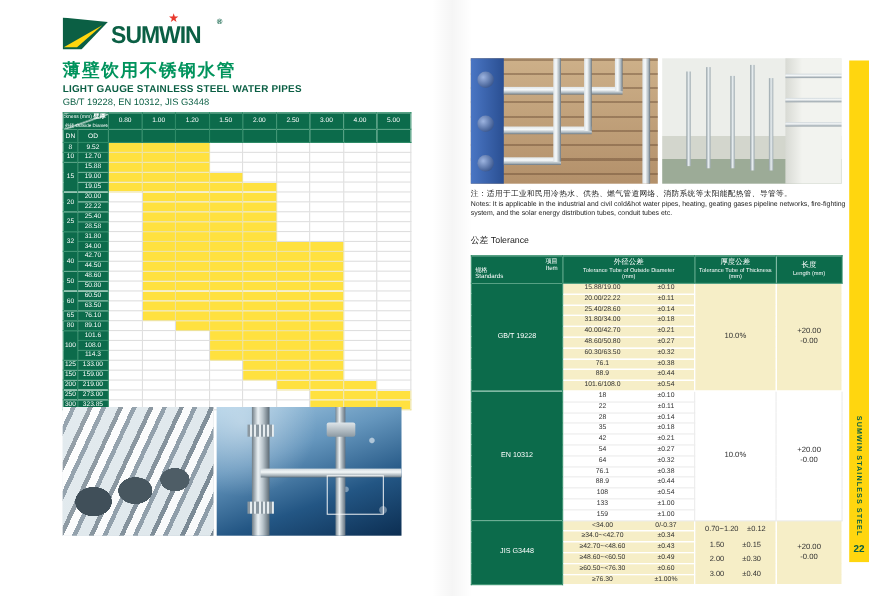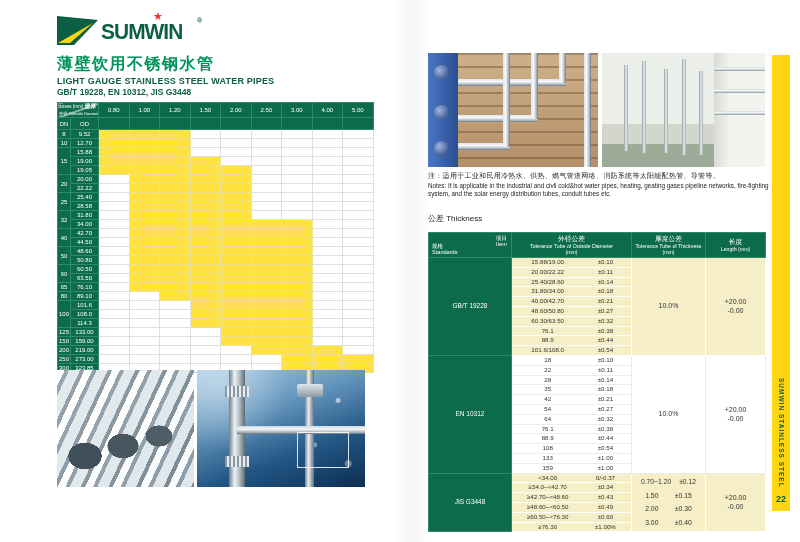--- a/index.html
+++ b/index.html
@@ -9,21 +9,21 @@
 
   
   .logo-mark{left:57px;top:16px;width:42px;height:29px;}
   .logo-text{left:101px;top:19px;font-size:22px;font-weight:800;color:#0B5F44;
              letter-spacing:-1px;transform:scaleX(.95);transform-origin:left;}
   .logo-star{left:153px;top:10px;font-size:11px;color:#E8382D;}
   .logo-reg{left:197px;top:17px;font-size:7px;color:#0B5F44;font-weight:bold;}
 
   .title-cn{left:57px;top:54px;font-size:16px;font-weight:bold;color:#00935C;letter-spacing:1.5px;}
   .title-en{left:57px;top:76px;font-size:9px;font-weight:bold;color:#0B5F44;letter-spacing:.2px;}
-  .title-std{left:57px;top:87px;font-size:8.5px;font-weight:bold;color:#0B5F44;}
+  .title-std{left:57px;top:87px;font-size:8.5px;font-weight:normal;color:#0B5F44;}
 
   
   .size-wrap{left:57px;top:102px;}
   table.size-table{border-collapse:collapse;table-layout:fixed;width:316px;}
   .size-table th,.size-table td{padding:0;text-align:center;overflow:hidden;white-space:nowrap;}
   .size-table thead th{background:#0C6B4B;color:#fff;border:1px solid #2E8A67;font-weight:normal;}
   .size-table .diag{position:relative;height:14px;
      background-image:linear-gradient(to bottom right,transparent 47%,rgba(255,255,255,.75) 49%,rgba(255,255,255,.75) 52%,transparent 54%);}
   .diag .dtop{position:absolute;top:1px;right:2px;font-size:4.6px;line-height:4.8px;text-align:right;}
   .diag .dtop b{font-size:5.6px;}
@@ -578,21 +578,21 @@
     <div class="abs p4h p4h1"></div>
     <div class="abs p4h p4h2"></div>
     <div class="abs p4h p4h3"></div>
   </div>
 
   <div class="abs note-cn">注：适用于工业和民用冷热水、供热、燃气管道网络、消防系统等太阳能配热管、导管等。</div>
   <div class="abs note-en">
     <span>Notes: It is applicable in the industrial and civil cold&amp;hot water pipes,  heating, geating gases pipeline networks, fire-fighting system, and</span>
     <span>the solar energy distribution tubes, conduit tubes etc.</span>
   </div>
-  <div class="abs tol-head">公差 Thickness</div>
+  <div class="abs tol-head">公差 Tolerance</div>
 
   <div class="abs tol-wrap">
     <table class="tol-table">
       <colgroup>
         <col style="width:83px">
           <col style="width:120px">
           <col style="width:74px">
           <col style="width:60px">
       </colgroup>
       <thead>

